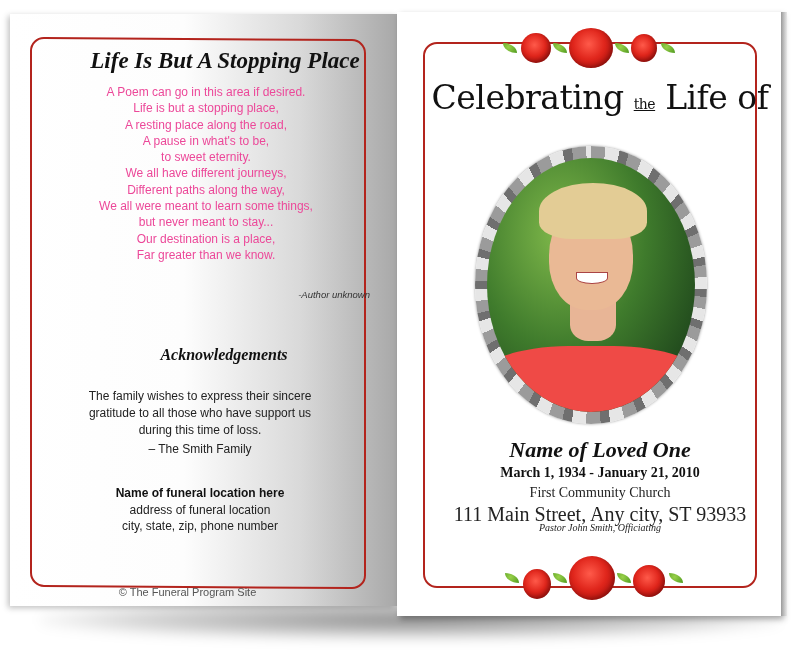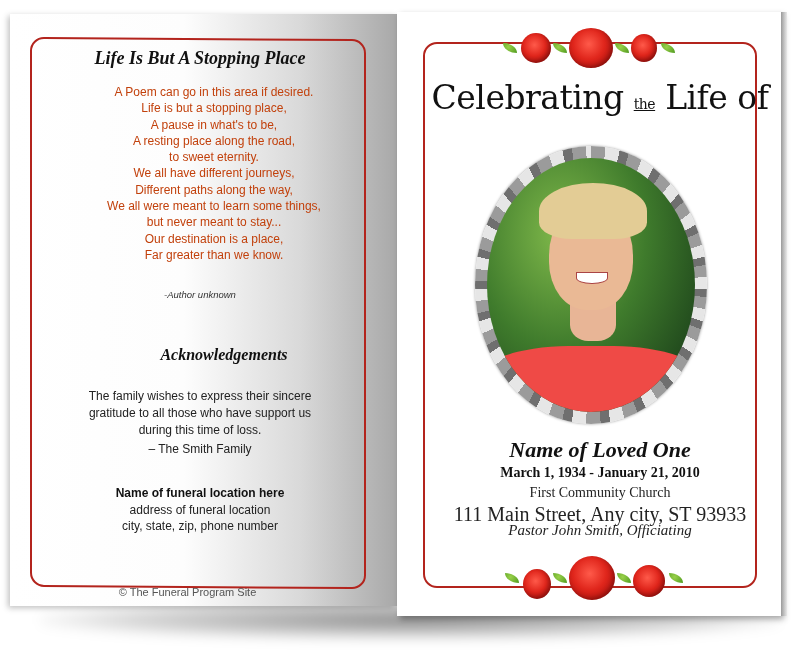--- a/index.html
+++ b/index.html
@@ -29,28 +29,28 @@
   .page-right::after {
     content:""; position:absolute; right:-6px; top:0; width:6px; height:100%;
     background:linear-gradient(90deg,#9a9a9a,#e8e8e8);
   }
   .page-right .frame {
     position:absolute; left:26px; top:30px; width:330px; height:542px;
     border:2px solid #b3241d; border-radius:14px;
   }
   .poem-title {
     position:absolute; left:30px; top:48px; width:340px; text-align:center;
-    font-family:"Liberation Serif", serif; font-style:italic; font-weight:bold; font-size:18px; color:#111;
+    font-family:"Liberation Serif", serif; font-style:italic; font-weight:bold; font-size:23px; color:#111;padding-left:25px;
   }
   .poem {
-    position:absolute; left:24px; top:84px; width:340px; text-align:center;
-    font-size:12px; line-height:16.3px; color:#c2410c;padding-left:20px;
+    position:absolute; left:16px; top:84px; width:340px; text-align:center;
+    font-size:12px; line-height:16.3px; color:#ec4899;padding-left:20px;
   }
   .poem div { white-space:nowrap; }
-  .author { position:absolute; left:30px; top:289px; width:340px; text-align:center; font-size:9.5px; font-style:italic; color:#333; }
+  .author { position:absolute; left:30px; top:289px; width:340px; text-align:right; font-size:9.5px; font-style:italic; color:#333; }
   .ack-title {
     position:absolute; left:30px; top:346px; width:340px; text-align:center;
     font-family:"Liberation Serif", serif; font-style:italic; font-weight:bold; font-size:16px; color:#111;margin-left:24px;
   }
   .ack-body { position:absolute; left:30px; top:388px; width:340px; text-align:center; font-size:12px; line-height:17px; color:#222; }
   .ack-sign { position:absolute; left:30px; top:442px; width:340px; text-align:center; font-size:12px; color:#222; }
   .loc { position:absolute; left:30px; top:485px; width:340px; text-align:center; font-size:12px; line-height:16.5px; color:#222; }
   .loc .bold { font-weight:bold; color:#111; }
   .copyright { position:absolute; left:30px; top:586px; width:315px; text-align:center; font-size:11px; color:#555; }
 
@@ -84,21 +84,21 @@
   .photo .smile {
     position:absolute; left:43%; top:45%; width:14%; height:4%; background:#fff; border-radius:0 0 50% 50%; border:1px solid #a44;
   }
   .name {
     position:absolute; left:420px; top:437px; width:360px; text-align:center;
     font-family:"Liberation Serif", serif; font-style:italic; font-weight:bold; font-size:22px; color:#111;
   }
   .dates { position:absolute; left:420px; top:465px; width:360px; text-align:center; font-family:"Liberation Serif", serif; font-weight:bold; font-size:14px; color:#111; }
   .church { position:absolute; left:420px; top:485px; width:360px; text-align:center; font-family:"Liberation Serif", serif; font-size:14px; color:#222; }
   .addr { position:absolute; left:420px; top:503px; width:360px; text-align:center; font-family:"Liberation Serif", serif; font-size:20px; color:#222; }
-  .pastor { position:absolute; left:420px; top:522px; width:360px; text-align:center; font-family:"Liberation Serif", serif; font-style:italic; font-size:15px; color:#222; }
+  .pastor { position:absolute; left:420px; top:522px; width:360px; text-align:center; font-family:"Liberation Serif", serif; font-style:italic; font-size:10px; color:#222; }
 
   .roses { position:absolute; display:flex; align-items:center; }
   .rose {
     border-radius:50%;
     background:radial-gradient(circle at 45% 40%, #ff5a4a 0%, #e0261c 45%, #a80f0c 85%);
     box-shadow: inset -2px -2px 4px rgba(0,0,0,0.25);
   }
   .leaf {
     width:14px; height:10px; background:radial-gradient(circle at 40% 40%, #9ad14a, #4f9a1f);
     border-radius:0 100% 0 100%;
@@ -110,22 +110,22 @@
 <div class="shadow"></div>
 
 <div class="page-left">
   <div class="frame"></div>
 </div>
 
 <div class="poem-title">Life Is But A Stopping Place</div>
 <div class="poem">
   <div>A Poem can go in this area if desired.</div>
   <div>Life is but a stopping place,</div>
+  <div>A resting place along the road,</div>
   <div>A pause in what's to be,</div>
-  <div>A resting place along the road,</div>
   <div>to sweet eternity.</div>
   <div>We all have different journeys,</div>
   <div>Different paths along the way,</div>
   <div>We all were meant to learn some things,</div>
   <div>but never meant to stay...</div>
   <div>Our destination is a place,</div>
   <div>Far greater than we know.</div>
 </div>
 <div class="author">-Author unknown</div>
 

